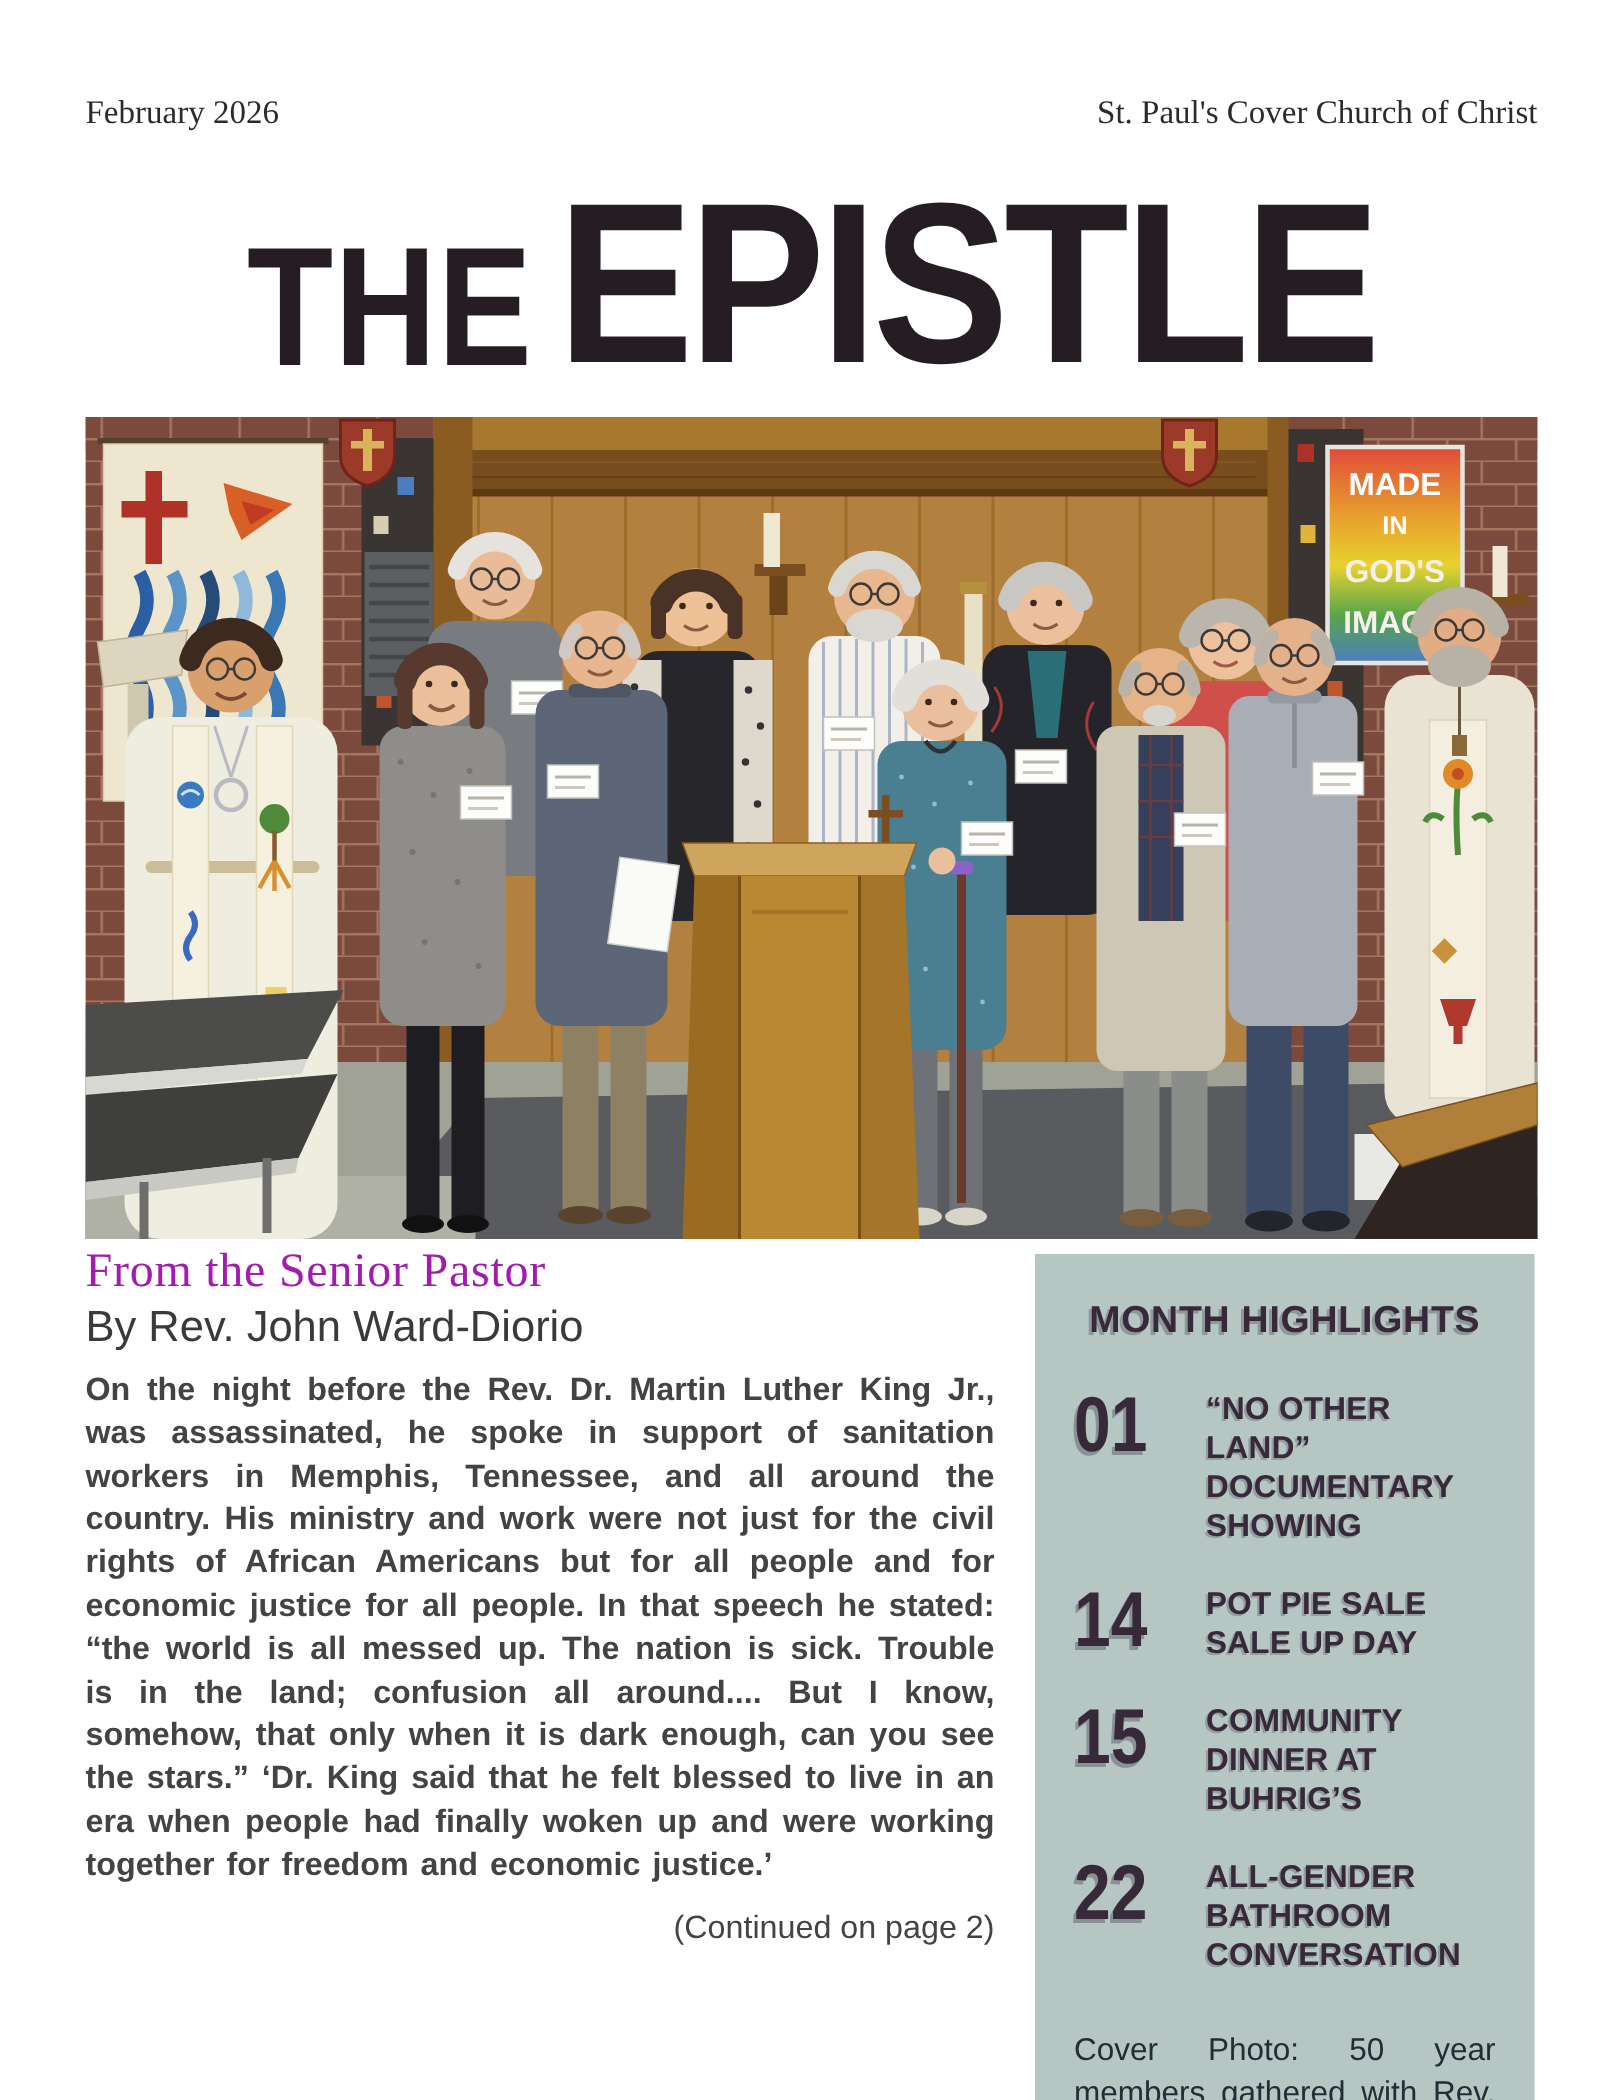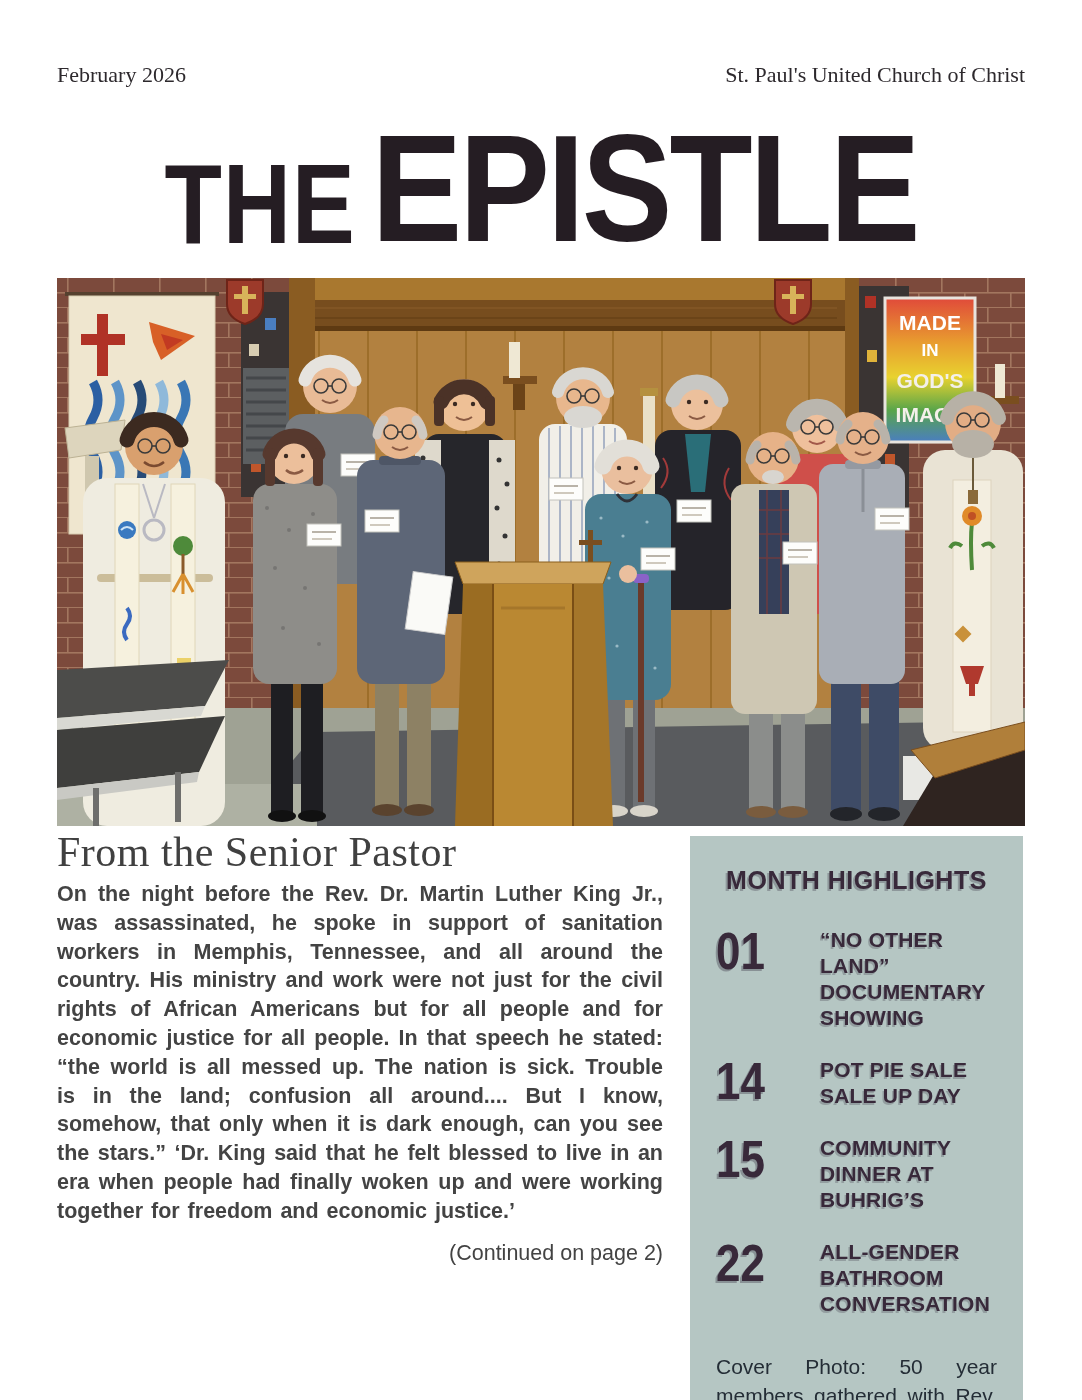--- a/index.html
+++ b/index.html
@@ -13,49 +13,49 @@
   .masthead{position:absolute;top:116px;left:0;width:100%;height:132px;display:flex;
             justify-content:center;align-items:flex-end;gap:16px;color:#251d23;}
   .masthead .the{font-size:94px;font-weight:bold;letter-spacing:1px;line-height:.78;
                  transform:scaleY(1.2);transform-origin:bottom;}
   .masthead .epistle{font-size:136px;font-weight:bold;letter-spacing:-3px;line-height:.78;
                  transform:scaleY(1.12);transform-origin:bottom;}
   
   .photo{position:absolute;top:278px;left:57px;width:968px;height:548px;}
   
   .article{position:absolute;left:57px;top:828px;width:606px;color:#424242;}
-  .article h1{font-family:"Liberation Serif",serif;font-size:42px;font-weight:500;
-              color:#404040;margin:0 0 4px 0;letter-spacing:.5px;}
+  .article h1{font-family:"Liberation Serif",serif;font-size:32px;font-weight:500;
+              color:#a21caf;margin:0 0 4px 0;letter-spacing:.5px;}
   .byline{font-size:29px;color:#3a3a3a;margin:0 0 10px 0;}
   .body-text{font-size:21.5px;line-height:1.34;text-align:justify;word-spacing:2px;
              color:#434343;margin:0;font-weight:bold;}
   .continued{margin-top:15px;text-align:right;font-size:21.5px;color:#434343;}
   
   .sidebar{position:absolute;left:690px;top:836px;width:333px;height:628px;
            background:#b5c6c3;box-sizing:border-box;padding:30px 26px 24px 26px;
            display:flex;flex-direction:column;color:#38293a;}
   .sb-title{text-align:center;font-weight:bold;font-size:25px;letter-spacing:.5px;
             text-shadow:-2px 2px 0 rgba(70,65,80,.35);margin-bottom:30px;}
-  .sb-item{display:flex;gap:30px;margin-bottom:24px;}
+  .sb-item{display:flex;gap:14px;margin-bottom:24px;}
   .sb-num{font-weight:bold;font-size:44px;line-height:1;flex:0 0 54px;
           transform:scaleY(1.18);transform-origin:top;
           text-shadow:-2px 2px 0 rgba(70,65,80,.4);}
   .sb-label{font-weight:bold;font-size:21px;line-height:1.24;letter-spacing:.2px;
             text-shadow:-1.5px 1.5px 0 rgba(70,65,80,.3);padding-top:2px;margin-left:20px;}
   .sb-caption{margin-top:auto;font-size:21px;line-height:1.38;text-align:justify;
               color:#242d36;font-weight:normal;}
 </style>
 </head>
 <body>
 
 <div class="page">
 
   <div class="header-row">
     <span>February 2026</span>
-    <span>St. Paul's United Church of Christ</span>
+    <span>St. Paul's Cover Church of Christ</span>
   </div>
 
   <div class="masthead">
     <span class="the">THE</span>
     <span class="epistle">EPISTLE</span>
   </div>
 
   <svg class="photo" viewBox="0 0 968 548" xmlns="http://www.w3.org/2000/svg">
     <defs>
       <pattern id="brick" width="46" height="30" patternUnits="userSpaceOnUse">
@@ -433,20 +433,21 @@
 
     <g>
       <rect x="846" y="478" width="32" height="44" fill="#e8e8e4"></rect>
       <polygon points="876,498 968,470 968,548 846,548" fill="#2f2420"></polygon>
       <polygon points="854,472 968,444 968,472 878,500" fill="#b07f3a" stroke="#7a4e1f"></polygon>
     </g>
   </svg>
 
   <div class="article">
     <h1>From the Senior Pastor</h1>
+    <div class="byline">By Rev. John Ward-Diorio</div>
     <p class="body-text">On the night before the Rev. Dr. Martin Luther King Jr., was assassinated, he spoke in support of sanitation workers in Memphis, Tennessee, and all around the country. His ministry and work were not just for the civil rights of African Americans but for all people and for economic justice for all people. In that speech he stated: “the world is all messed up. The nation is sick. Trouble is in the land; confusion all around.... But I know, somehow, that only when it is dark enough, can you see the stars.” ‘Dr. King said that he felt blessed to live in an era when people had finally woken up and were working together for freedom and economic justice.’</p>
     <div class="continued">(Continued on page 2)</div>
   </div>
 
   <aside class="sidebar">
     <div class="sb-title">MONTH HIGHLIGHTS</div>
 
     <div class="sb-item">
       <div class="sb-num">01</div>
       <div class="sb-label">“NO OTHER LAND” DOCUMENTARY SHOWING</div>

